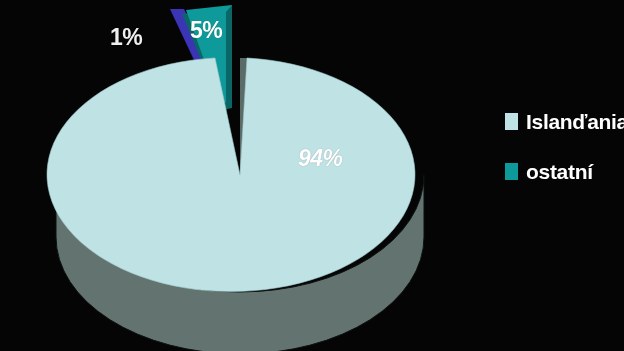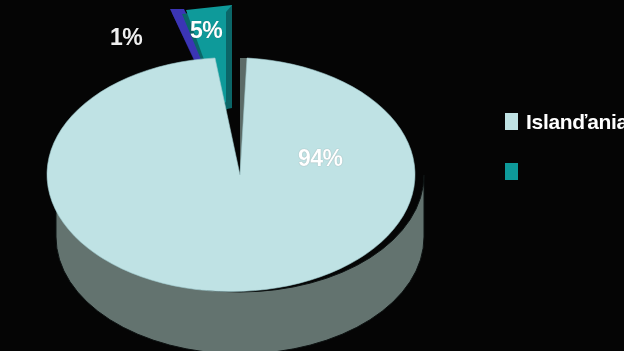--- a/index.html
+++ b/index.html
@@ -15,21 +15,21 @@
   .pct-label{
     position:absolute;
     color:#ffffff;
     font-weight:bold;
     font-size:23px;
     letter-spacing:-0.5px;
     line-height:1;
     white-space:nowrap;
     text-shadow:0 0 1px rgba(0,0,0,.35);
   }
-  #pct-94{left:298px;top:147px;}
+  #pct-94{left:298px;top:147px;font-style:italic;}
   #pct-1 {left:110px;top:26px;color:#efefef;}
   #pct-5 {left:190px;top:19px;}
 
   #legend{
     position:absolute;
     left:505px;top:108px;
     width:119px;
   }
   .legend-row{
     display:flex;
@@ -101,17 +101,18 @@
   <div id="legend">
 
     <div class="legend-row">
       <span class="legend-swatch" style="background:#bfe2e4;"></span>
       <span class="legend-label">Islanďania</span>
     </div>
 
 
     <div class="legend-row">
       <span class="legend-swatch" style="background:#0e9a9a;"></span>
+      <span class="legend-label">ostatní</span>
     </div>
 
   </div>
 
 </div>
 
 </body></html>

